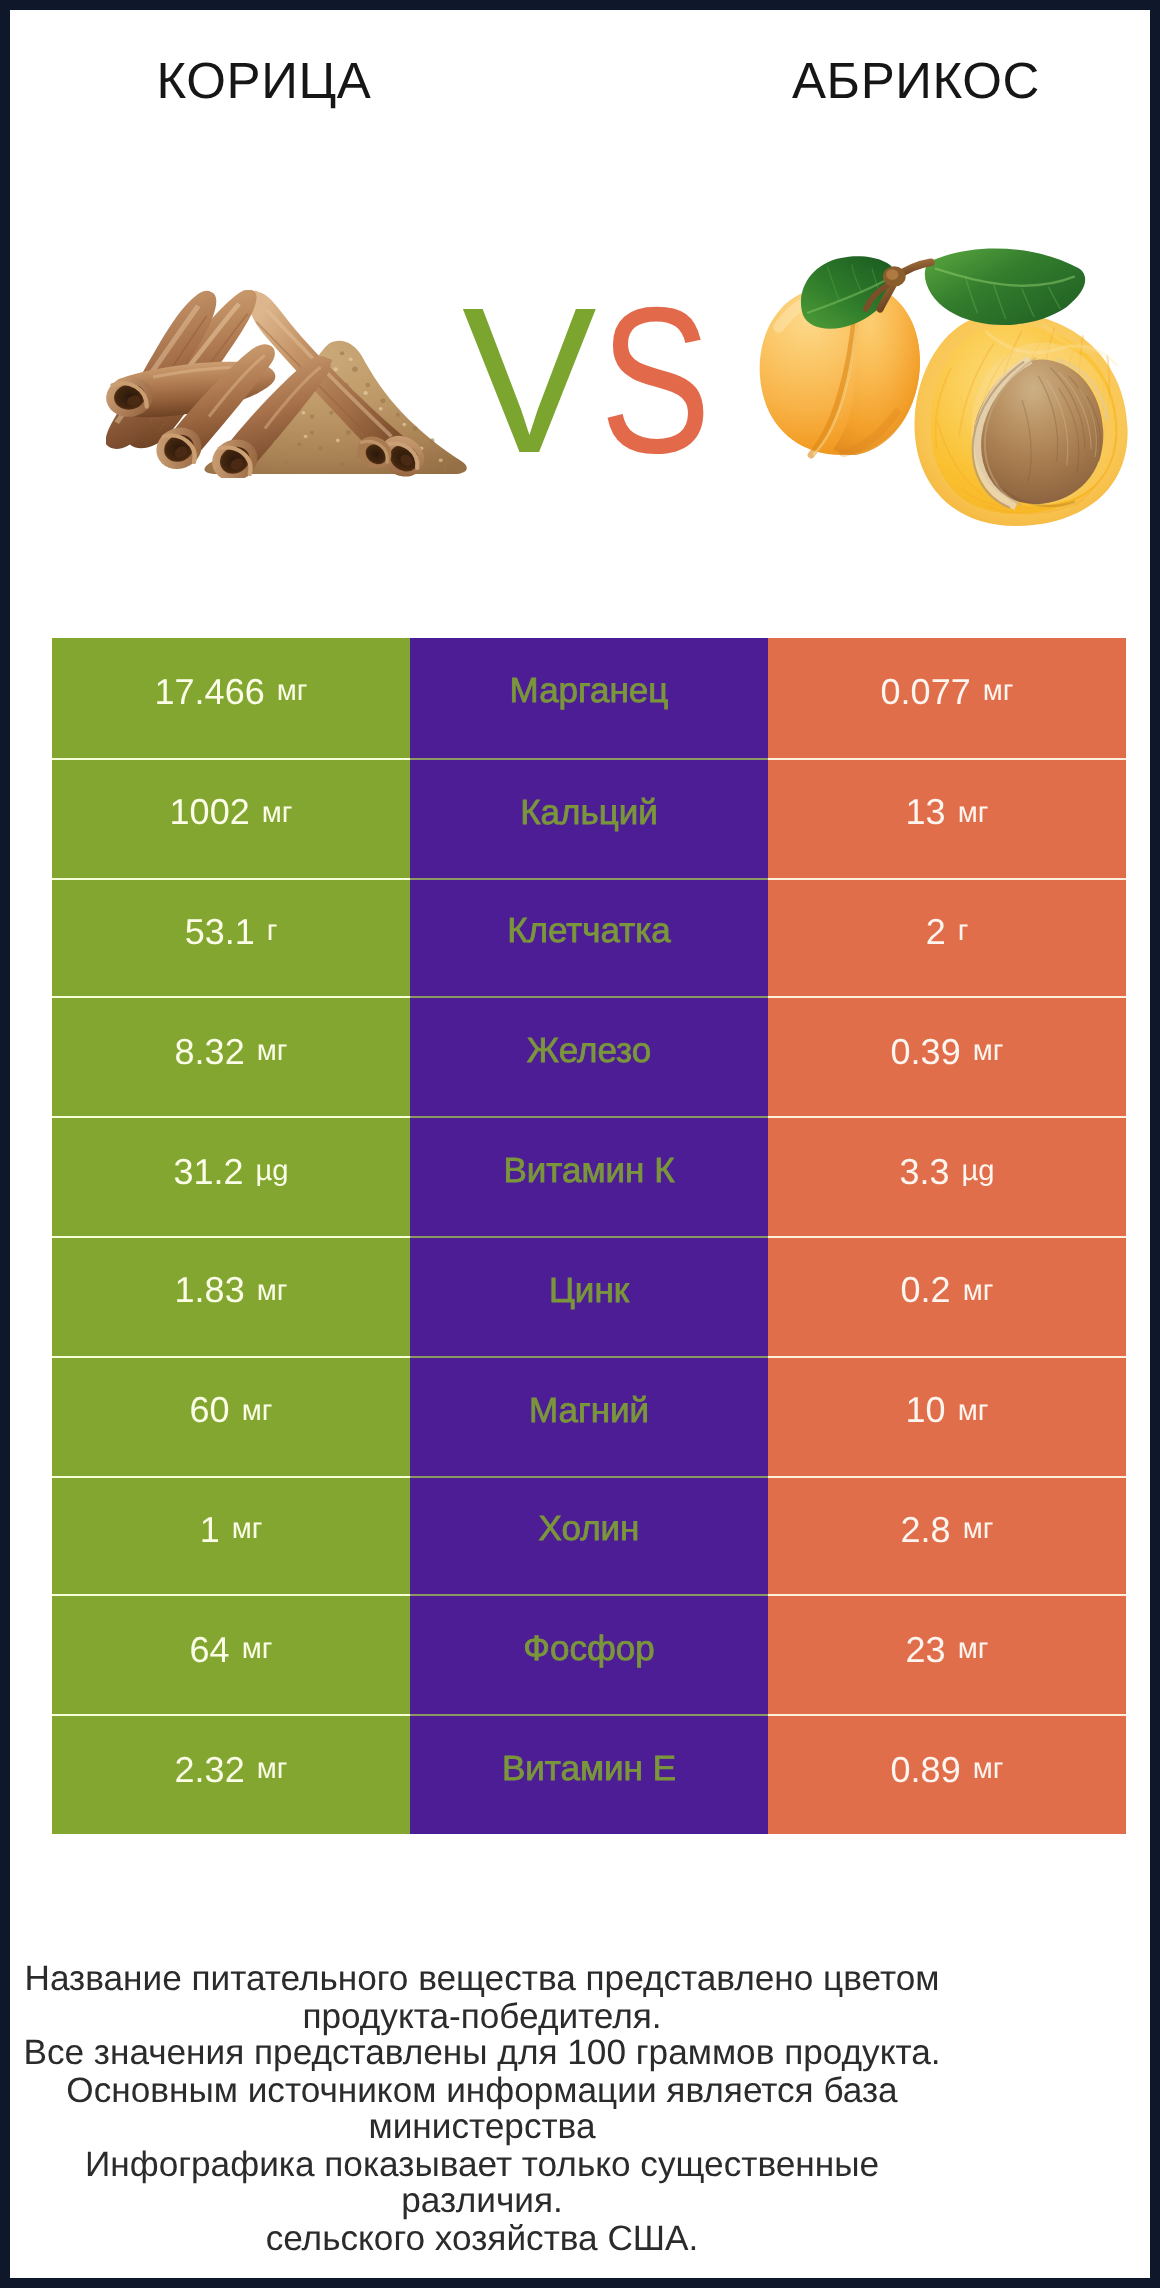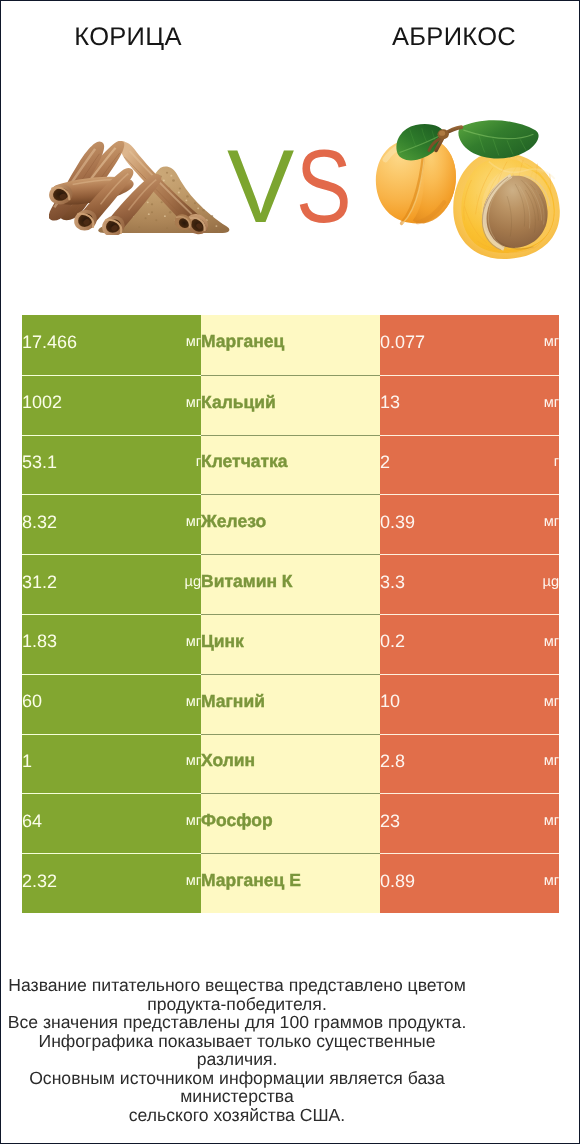--- a/index.html
+++ b/index.html
@@ -2,21 +2,21 @@
 <html lang="ru"><head>
 <meta charset="utf-8">
 <title>Корица vs Абрикос</title>
 <style>
   html,body{margin:0;padding:0;}
   body{
     width:580px;height:1144px;overflow:hidden;background:#ffffff;
     font-family:"Liberation Sans",sans-serif;
     -webkit-font-smoothing:antialiased;text-rendering:geometricPrecision;
   }
-  .page{position:relative;width:580px;height:1144px;box-sizing:border-box;border:1px solid #0f172a;overflow:hidden;}
+  .page{position:relative;width:580px;height:1144px;box-sizing:border-box;border:5px solid #0f172a;overflow:hidden;}
 
   
   .hdr{position:absolute;left:0;top:0;width:580px;height:80px;}
   .hdr-title{
     position:absolute;top:24px;width:290px;text-align:center;
     font-size:25.5px;letter-spacing:.3px;color:#161616;font-weight:400;
     text-transform:uppercase;line-height:24px;
   }
   .hdr-title.left{left:-18px;}
   .hdr-title.right{left:308px;}
@@ -28,26 +28,26 @@
     font-size:104px;font-weight:400;line-height:1;letter-spacing:0px;
   }
   .vs .v{color:#7ca52f;display:inline-block;transform:scaleX(.97);transform-origin:left center;}
   .vs .s{color:#e2694a;display:inline-block;transform:scaleX(.80);transform-origin:left center;}
   .img-left{position:absolute;left:48px;top:140px;}
   .img-right{position:absolute;left:374px;top:116px;}
 
   
   .tbl{position:absolute;left:21px;top:314px;width:537px;}
   .row{display:flex;height:59.8px;position:relative;}
-  .cell{display:flex;align-items:center;justify-content:space-between;font-size:18px;position:relative;}
+  .cell{display:flex;align-items:center;justify-content:center;font-size:18px;position:relative;}
   .cell .u{font-size:14.6px;margin-left:6px;}
   .c-left .n,.c-left .u,.c-right .n,.c-right .u{position:relative;top:-2.5px;}
   .c-mid span{position:relative;top:-3px;}
   .c-left{width:179px;color:#fbfde8;background:#82a630;}
-  .c-mid{width:179px;background:#fef9c3;font-weight:700;font-size:17.5px;-webkit-text-stroke:0.42px currentColor;}
+  .c-mid{width:179px;background:#4c1d95;font-weight:400;font-size:17.5px;-webkit-text-stroke:0.42px currentColor;}
   .c-right{width:179px;color:#fdf5ef;background:#e16e4a;}
   .win-green{color:#7b963b;}
   .row+.row .c-left{border-top:1.7px solid #f5ffd8;}
   .row+.row .c-right{border-top:1.7px solid #fff0dd;}
   .row+.row .c-mid{border-top:1.1px solid #8b9a64;}
 
   
   .foot{
     position:absolute;left:0;top:975px;width:472px;text-align:center;
     font-size:17.6px;line-height:18.5px;color:#2b2b2b;
@@ -484,30 +484,30 @@
           <span class="n">23</span> 
           <span class="u">мг</span>
         </div>
       </div>
       <div class="row">
         <div class="cell c-left">
           <span class="n">2.32</span> 
           <span class="u">мг</span>
         </div>
         <div class="cell c-mid win-green">
-          <span>Марганец Е</span>
+          <span>Витамин Е</span>
         </div>
         <div class="cell c-right">
           <span class="n">0.89</span> 
           <span class="u">мг</span>
         </div>
       </div>
     </div>
 
   <div class="foot" id="foot">
       <div>Название питательного вещества представлено цветом</div>
       <div>продукта-победителя.</div>
       <div>Все значения представлены для 100 граммов продукта.</div>
+      <div>Основным источником информации является база министерства</div>
       <div>Инфографика показывает только существенные различия.</div>
-      <div>Основным источником информации является база министерства</div>
       <div>сельского хозяйства США.</div>
     </div>
 </div>
 
 </body></html>

